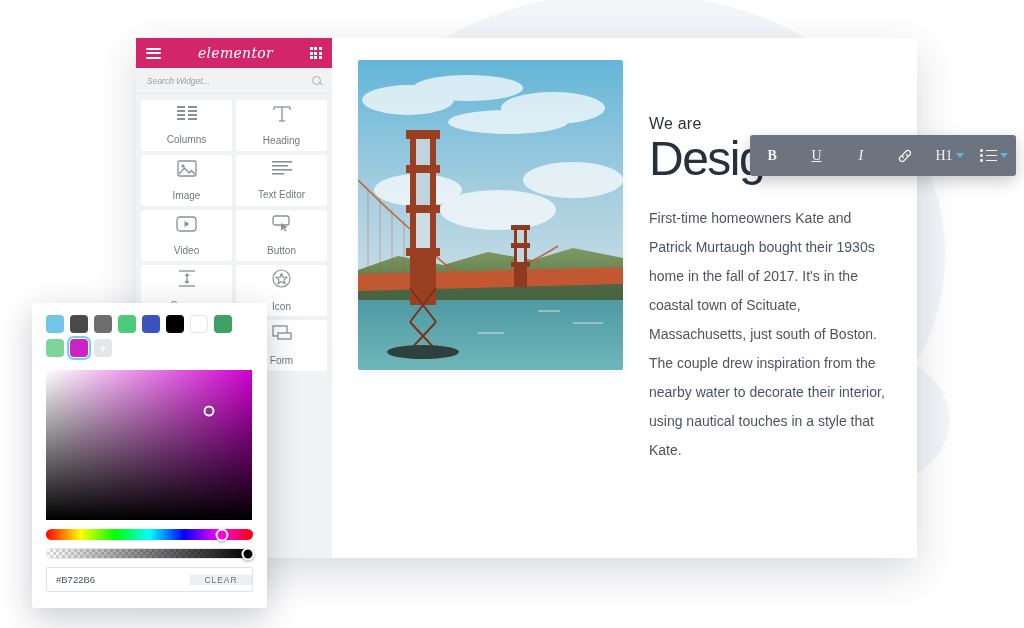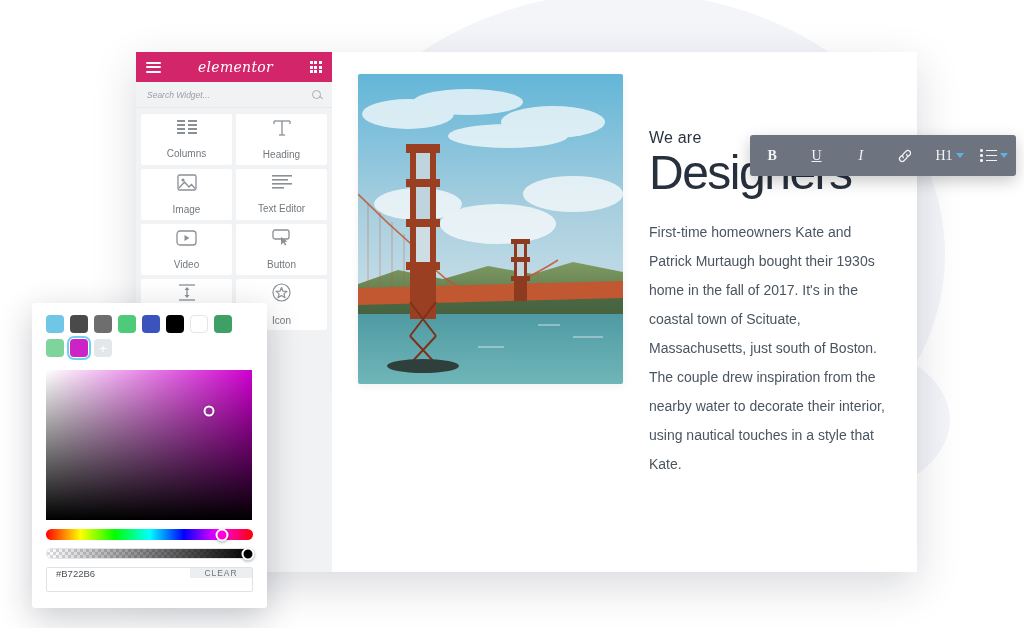--- a/index.html
+++ b/index.html
@@ -18,21 +18,21 @@
     background:#f4f5f9; border-radius:50%;
   }
   .blob2 {
     position:absolute; left:630px; top:330px;
     width:320px; height:180px;
     background:#f4f5f9; border-radius:50%;
   }
 
   
   .editor {
-    position:absolute; left:136px; top:52px;
+    position:absolute; left:136px; top:38px;
     width:781px; height:520px;
     background:#22c55e;
     box-shadow:0 14px 40px rgba(30,35,60,.17);
   }
 
   
   .panel {
     position:absolute; left:0; top:0; width:196px; height:100%;
     background:#f1f2f3; overflow:hidden;
   }
@@ -176,21 +176,21 @@
     background:linear-gradient(to right, rgba(0,0,0,0), #000),
       repeating-conic-gradient(#d8dadd 0 25%, #fff 0 50%) 0 0/6px 6px;
     border:1px solid #e2e4e7;
   }
   .sl-handle {
     position:absolute; top:50%; width:13px;height:13px;border-radius:50%;
     border:2px solid #fff; transform:translate(-50%,-50%);
     box-shadow:0 1px 3px rgba(0,0,0,.35);
   }
   .hexrow {
-    display:flex; align-items:flex-start; height:25px; margin-top:7px;
+    display:flex; align-items:center; height:25px; margin-top:7px;
     border:1px solid #dfe2e5; border-radius:2px; overflow:hidden;
   }
   .hexval {
     flex:1; display:flex; align-items:center; padding-left:9px;
     font-size:9.5px; color:#4b5057; background:#fff;
     font-family:"Liberation Sans", sans-serif;
   }
   .clearbtn {
     width:62px; display:flex; align-items:center; justify-content:center;
     background:#eceef0; font-size:8.5px; letter-spacing:.9px; color:#6e747b;
@@ -330,20 +330,27 @@
                 <rect x="6.9" y="0.6" width="5" height="4.3"></rect>
                 <rect x="13.2" y="0.6" width="5" height="4.3"></rect>
               <rect x="0.6" y="6.2" width="5" height="4.3"></rect>
                 <rect x="6.9" y="6.2" width="5" height="4.3"></rect>
                 <rect x="13.2" y="6.2" width="5" height="4.3"></rect>
             </g>
           </svg>
           <div class="lbl">Portfolio</div>
         </div>
 
+        <div class="widget">
+          <svg width="20" height="17" viewBox="0 0 20 17">
+            <rect x="1" y="1" width="14" height="10" fill="none" stroke="#8a9096" stroke-width="1.3"></rect>
+            <rect x="6" y="8" width="13" height="6" fill="#fff" stroke="#8a9096" stroke-width="1.3"></rect>
+          </svg>
+          <div class="lbl">Form</div>
+        </div>
 
       </div>
     </div>
 
     <div class="collapse-tab">‹</div>
 
     <div class="preview">
 
 
       <div class="hero">

